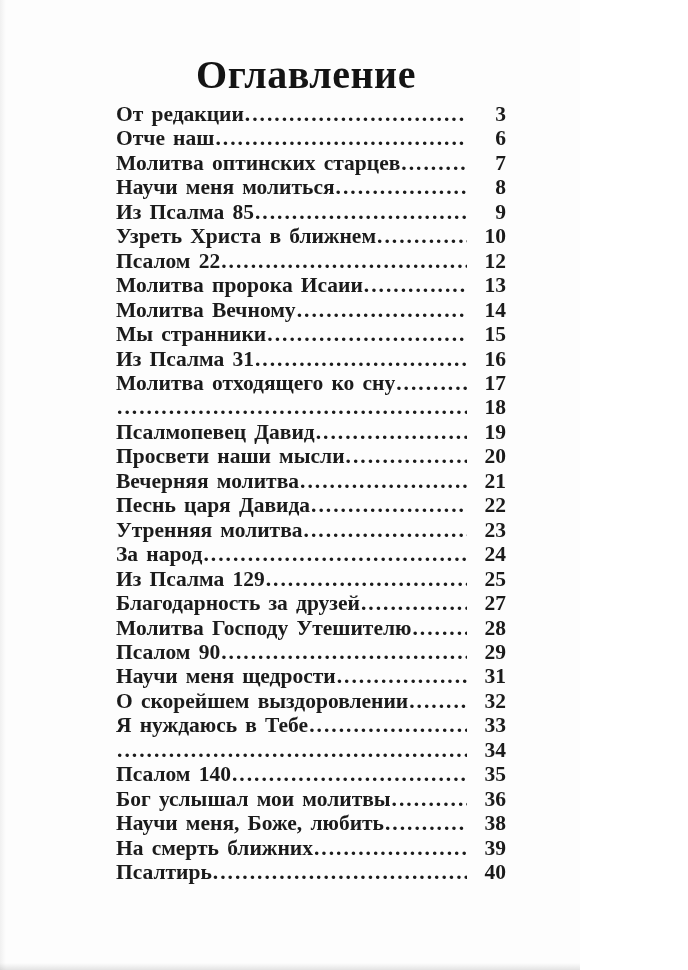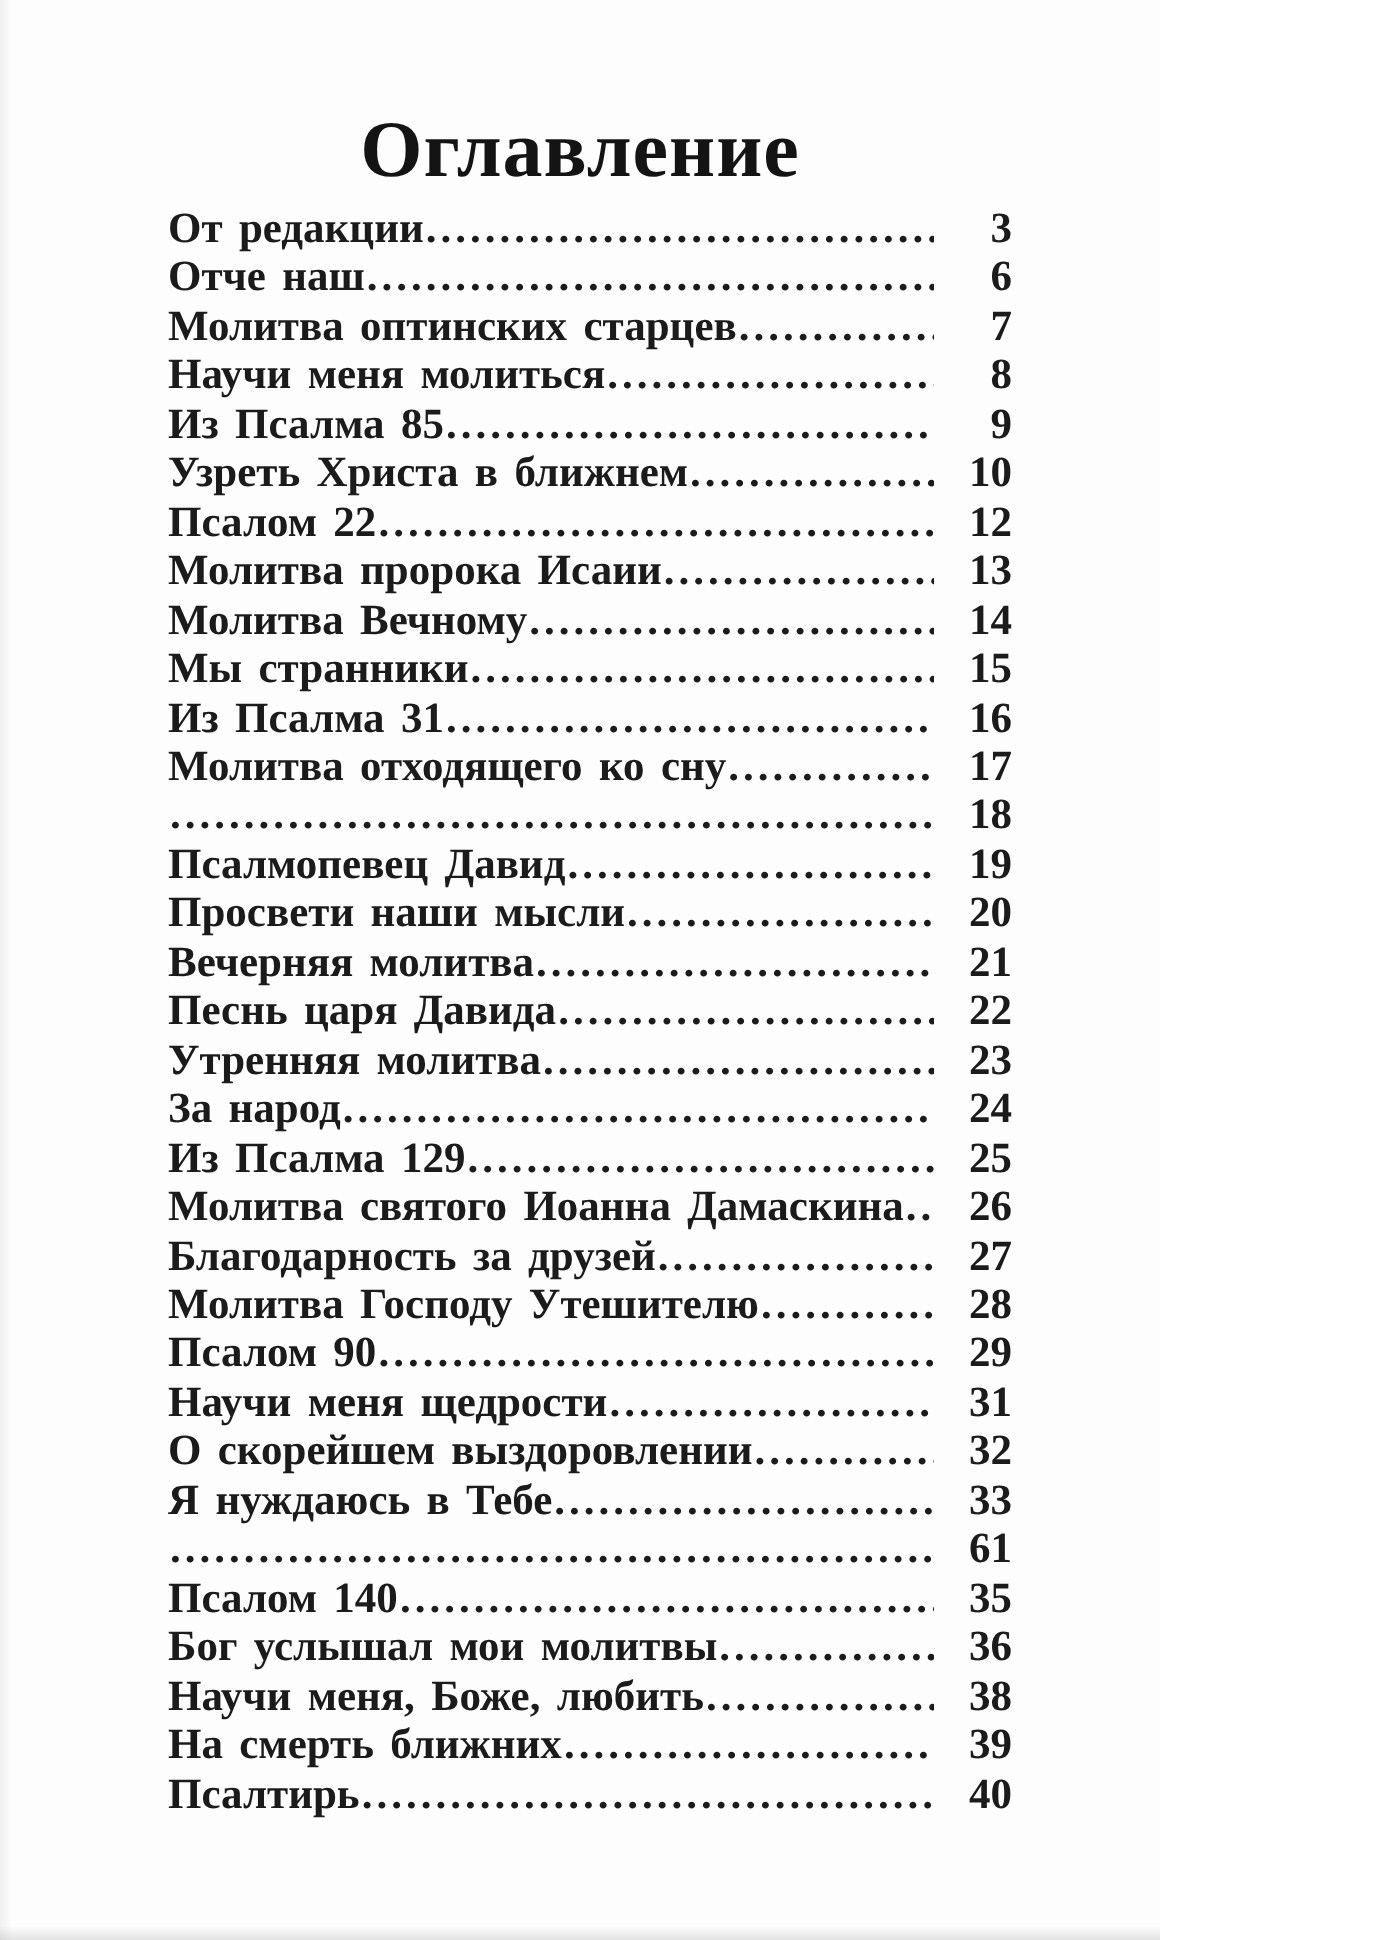--- a/index.html
+++ b/index.html
@@ -9,20 +9,21 @@
   }
   .page {
     position: relative;
     width: 580px;
     height: 970px;
     background: #fdfdfd;
     overflow: hidden;
     font-family: "Liberation Serif", "DejaVu Serif", serif;
     color: #1a1a1a;
     box-sizing: border-box;
+    padding-left: 32px;
   }
   
   .page::after {
     content: "";
     position: absolute;
     left: 0; right: 0; bottom: 0;
     height: 7px;
     background: linear-gradient(to bottom, rgba(0,0,0,0), rgba(0,0,0,0.10));
     pointer-events: none;
   }
@@ -196,25 +197,20 @@
     <span class="leader"></span>
     <span class="pg">24</span>
   </div>
 
   <div class="row">
     <span class="label">Из Псалма 129</span>
     <span class="leader"></span>
     <span class="pg">25</span>
   </div>
 
-  <div class="row">
-    <span class="label">Молитва святого Иоанна Дамаскина</span>
-    <span class="leader"></span>
-    <span class="pg">26</span>
-  </div>
 
   <div class="row">
     <span class="label">Благодарность за друзей</span>
     <span class="leader"></span>
     <span class="pg">27</span>
   </div>
 
   <div class="row">
     <span class="label">Молитва Господу Утешителю</span>
     <span class="leader"></span>
@@ -240,21 +236,21 @@
   </div>
 
   <div class="row">
     <span class="label">Я нуждаюсь в Тебе</span>
     <span class="leader"></span>
     <span class="pg">33</span>
   </div>
 
   <div class="row">
     <span class="leader"></span>
-    <span class="pg">61</span>
+    <span class="pg">34</span>
   </div>
 
   <div class="row">
     <span class="label">Псалом 140</span>
     <span class="leader"></span>
     <span class="pg">35</span>
   </div>
 
   <div class="row">
     <span class="label">Бог услышал мои молитвы</span>

